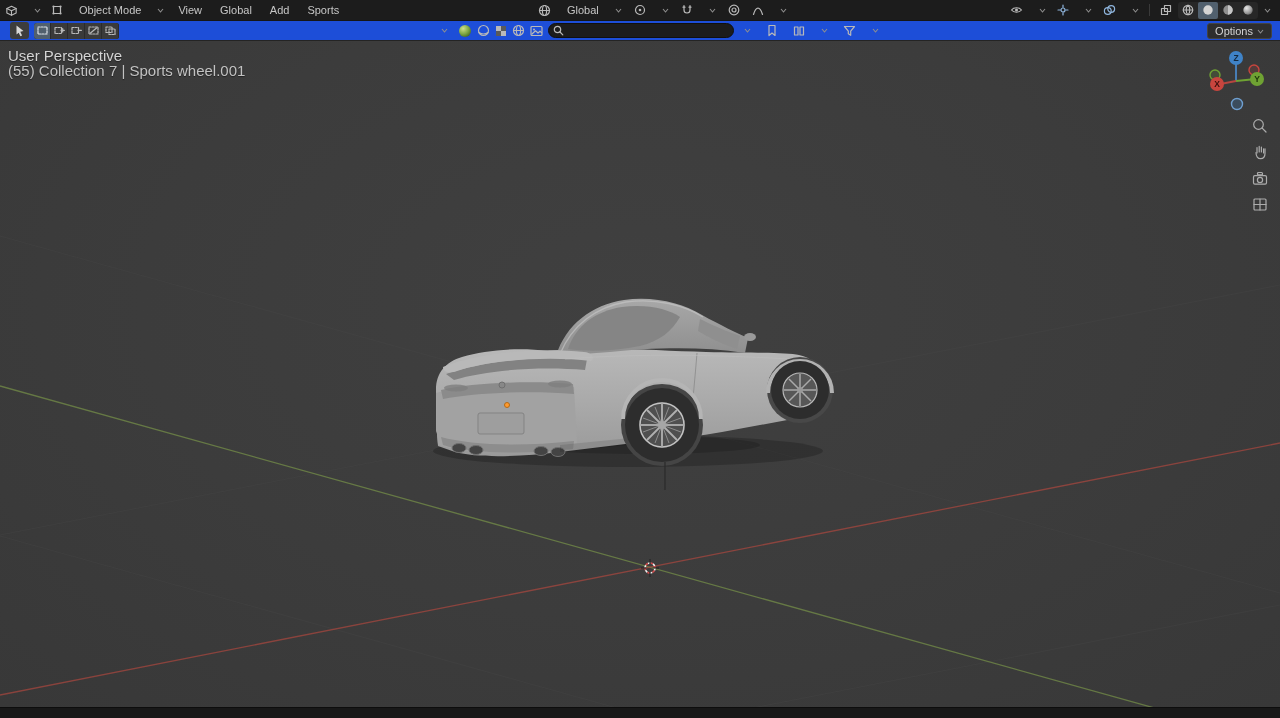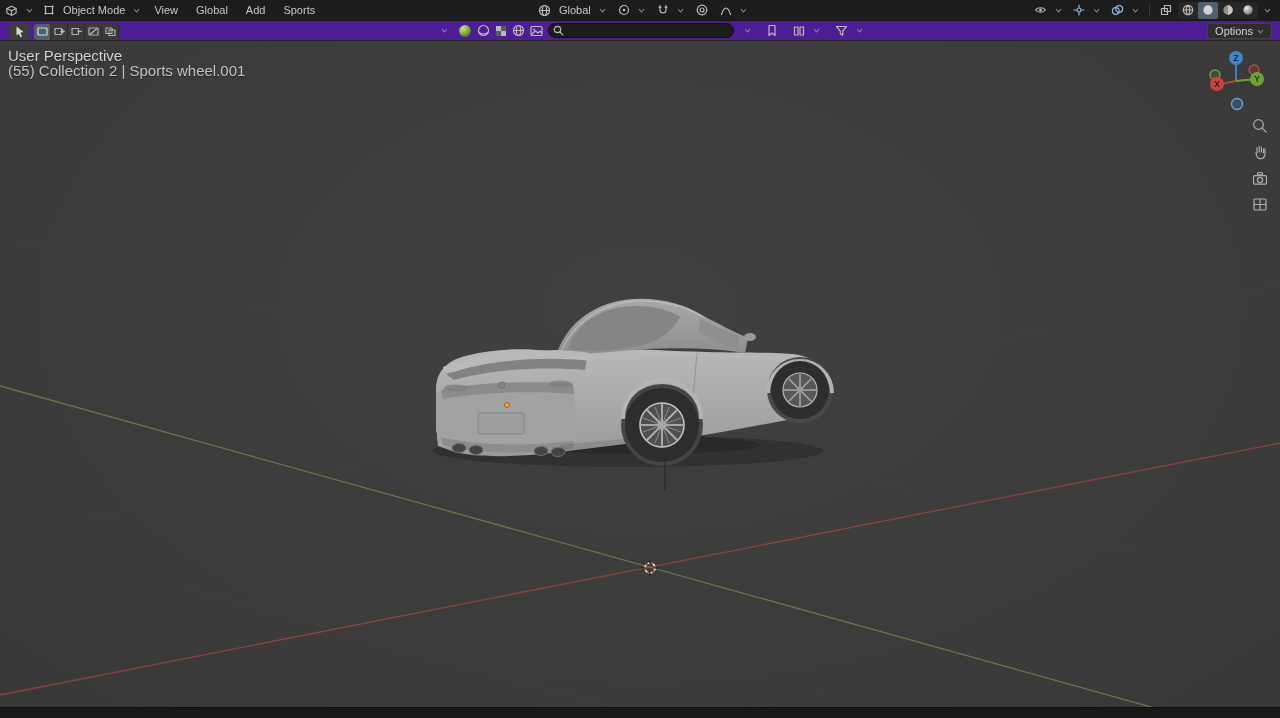--- a/index.html
+++ b/index.html
@@ -5,29 +5,29 @@
   *{box-sizing:border-box;margin:0;padding:0}
   body{width:1280px;height:718px;position:relative;overflow:hidden;background:#3d3d3d;
        font-family:"Liberation Sans",sans-serif;}
   button{background:none;border:0;color:inherit;font:inherit;cursor:default}
 
   
   .row1{position:absolute;top:0;left:0;right:0;height:20px;background:#1c1c1c;
         display:flex;align-items:center;font-size:11px;color:#c6c6c6;z-index:6}
   .grp{display:flex;align-items:center;height:100%}
   .menu{padding:12px 9px;line-height:20px}
-  .ib{display:inline-flex;align-items:center;gap:8px;height:20px;padding:0 5px;color:#c6c6c6}
+  .ib{display:inline-flex;align-items:center;gap:16px;height:20px;padding:0 5px;color:#c6c6c6}
   .hc{position:absolute;left:533px;top:0;height:100%;display:flex;align-items:flex-end;gap:2px}
   .hr{position:absolute;right:4px;top:0;height:100%;display:flex;align-items:center;gap:1px}
   .vsep{width:1px;height:12px;background:#3a3a3a;margin:0 4px}
 
   
-  .row2{position:absolute;top:20px;left:0;right:0;height:21px;background:#4c1d95;
+  .row2{position:absolute;top:20px;left:0;right:0;height:21px;background:#1d4ed8;
         border-top:1px solid #161616;border-bottom:1px solid #242424;
-        display:flex;align-items:flex-end;font-size:11px;color:#c6c6c6;z-index:6}
+        display:flex;align-items:center;font-size:11px;color:#c6c6c6;z-index:6}
   .tl{display:flex;align-items:center;gap:5px;padding-left:10px}
   .toolbtn{width:19px;height:17px;display:flex;align-items:center;justify-content:center;
            background:#3d3d3d;border-radius:3px}
   .seg{display:flex;background:#272727;border-radius:3px;overflow:hidden}
   .sb{width:17px;height:16px;display:flex;align-items:center;justify-content:center;
       background:#3a3a3a;border-right:1px solid #2b2b2b}
   .sb.sel{background:#51606e}
   .tc{position:absolute;left:436px;top:0;height:100%;display:flex;align-items:center;gap:5px}
   .search-wrap{position:relative;display:flex;align-items:center}
   .search-wrap>svg{position:absolute;left:5px;pointer-events:none}
@@ -452,21 +452,21 @@
         <line x1="641" y1="527" x2="646" y2="527"></line>
           <line x1="654" y1="527" x2="659" y2="527"></line>
         <line x1="650" y1="518" x2="650" y2="523"></line>
           <line x1="650" y1="531" x2="650" y2="536"></line>
       </g>
     </g>
   </svg>
 
   <div class="ovl">
     <div>User Perspective</div>
-    <div class="crumb">(55) Collection 2 | Sports wheel.001</div>
+    <div class="crumb">(55) Collection 7 | Sports wheel.001</div>
   </div>
 
   <svg class="gizmo" width="64" height="64" viewBox="0 0 64 64">
     <g stroke-width="1.8">
       <line x1="32" y1="32" x2="32" y2="15" stroke="#4a86c4"></line>
       <line x1="32" y1="32" x2="47" y2="30.5" stroke="#6fa233"></line>
       <line x1="32" y1="32" x2="19" y2="34.5" stroke="#b8453f"></line>
     </g>
     <circle cx="11" cy="26" r="5" fill="#6fa233" fill-opacity=".18" stroke="#6fa233" stroke-width="1.4"></circle>
     <circle cx="50" cy="21" r="5" fill="#c8453e" fill-opacity=".18" stroke="#c8453e" stroke-width="1.4"></circle>

